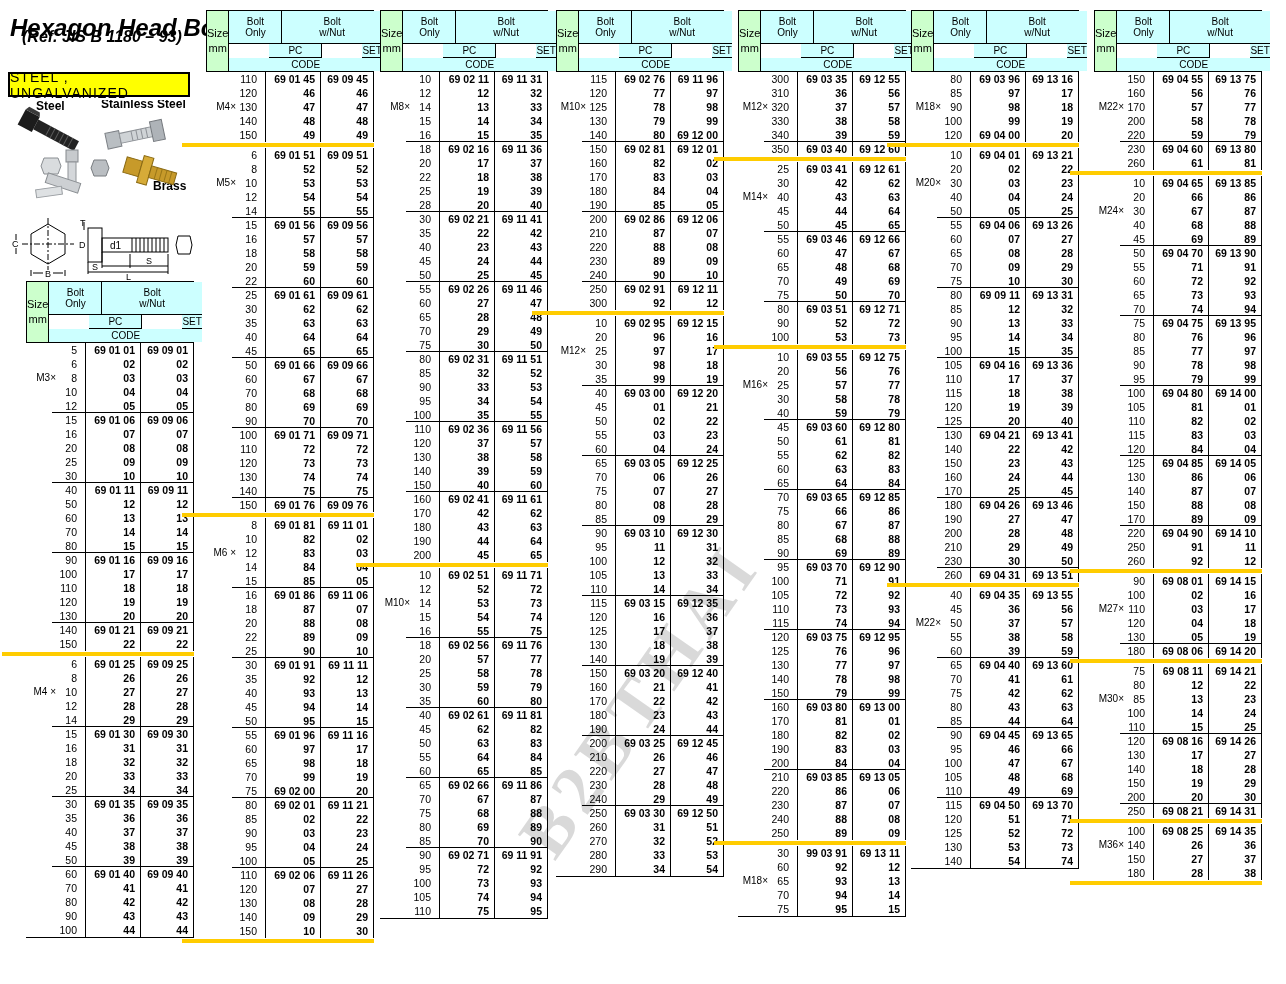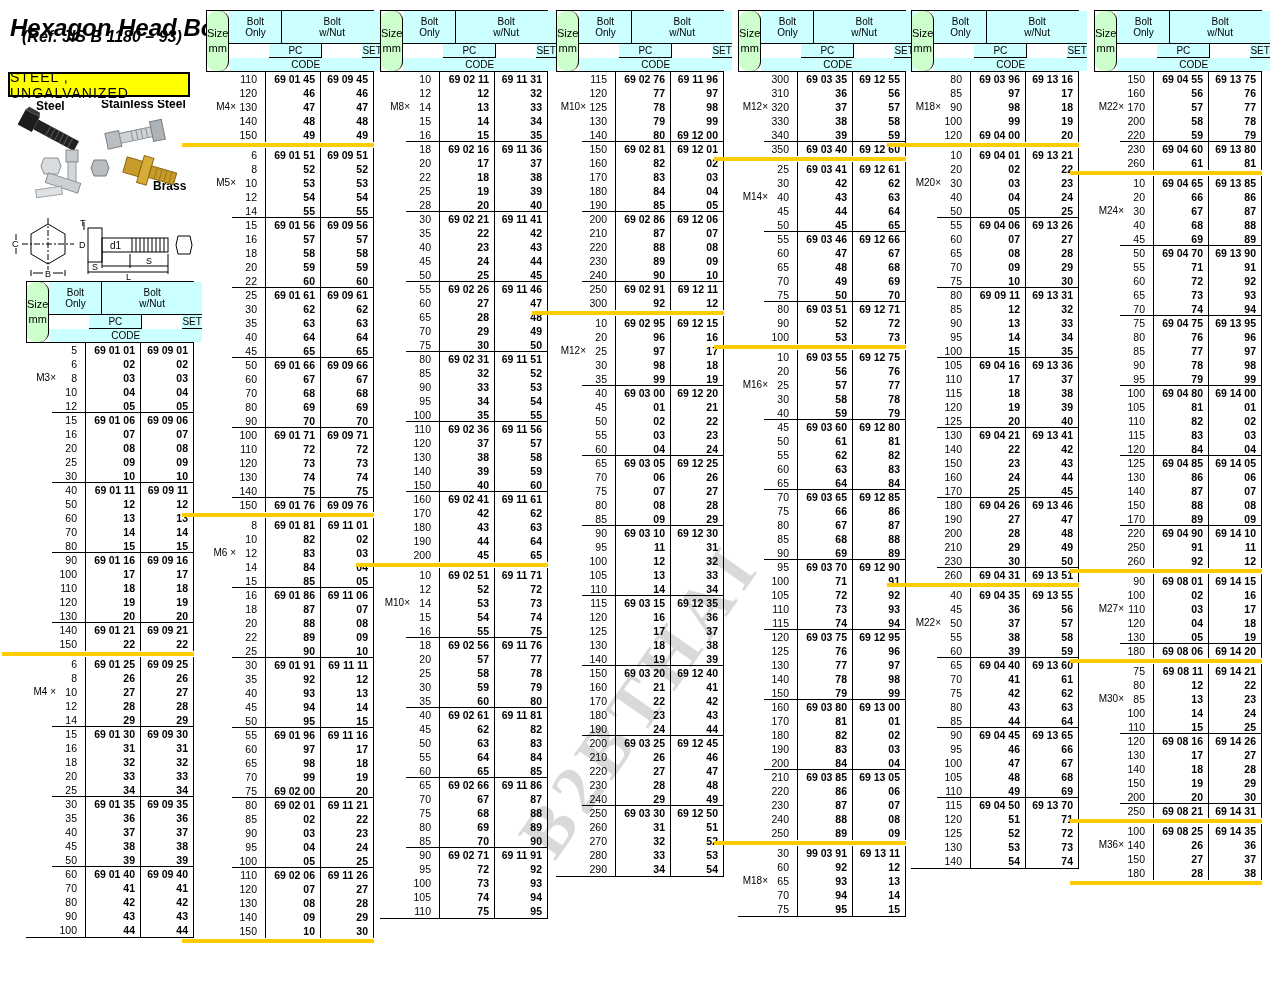--- a/index.html
+++ b/index.html
@@ -15,21 +15,21 @@
 
   .watermark { position:absolute; left:430px; top:660px; width:420px; text-align:center;
                font-family:"Liberation Serif", serif; font-weight:bold; font-size:70px; letter-spacing:8px;
                color:rgba(130,130,130,0.30); transform:rotate(-55deg); pointer-events:none; }
 
   .bolt-table { position:absolute; width:168px; top:10px; }
   .bolt-table.first { top:281px; }
 
   .thead { display:flex; border:1px solid #000; height:62px; }
   .th-size { width:60px; background:#ccffcc; border-right:1px solid #000; display:flex; flex-direction:column;
-             justify-content:center; align-items:center; font-size:11px; line-height:1.35;border-radius:9px; }
+             justify-content:center; align-items:center; font-size:11px; line-height:1.35; }
   .th-right { flex:1; display:flex; flex-direction:column; }
   .th-row1 { display:flex; height:33px; }
   .th-row1 .th-cell { border-bottom:1px solid #000; }
   .th-cell { background:#ccffff; display:flex; align-items:center; justify-content:center; text-align:center;
              font-size:10px; line-height:1.15; }
   .th-c1 { width:53px; border-right:1px solid #000; }
   .th-c2 { flex:1; }
   .th-row2 { display:flex; height:14px; }
   .th-row2 .th-cell { border-bottom:1px solid #000;margin-left:40px; }
   .th-code { height:13px; background:#ccffff; text-align:center; font-size:10px; line-height:13px; }

